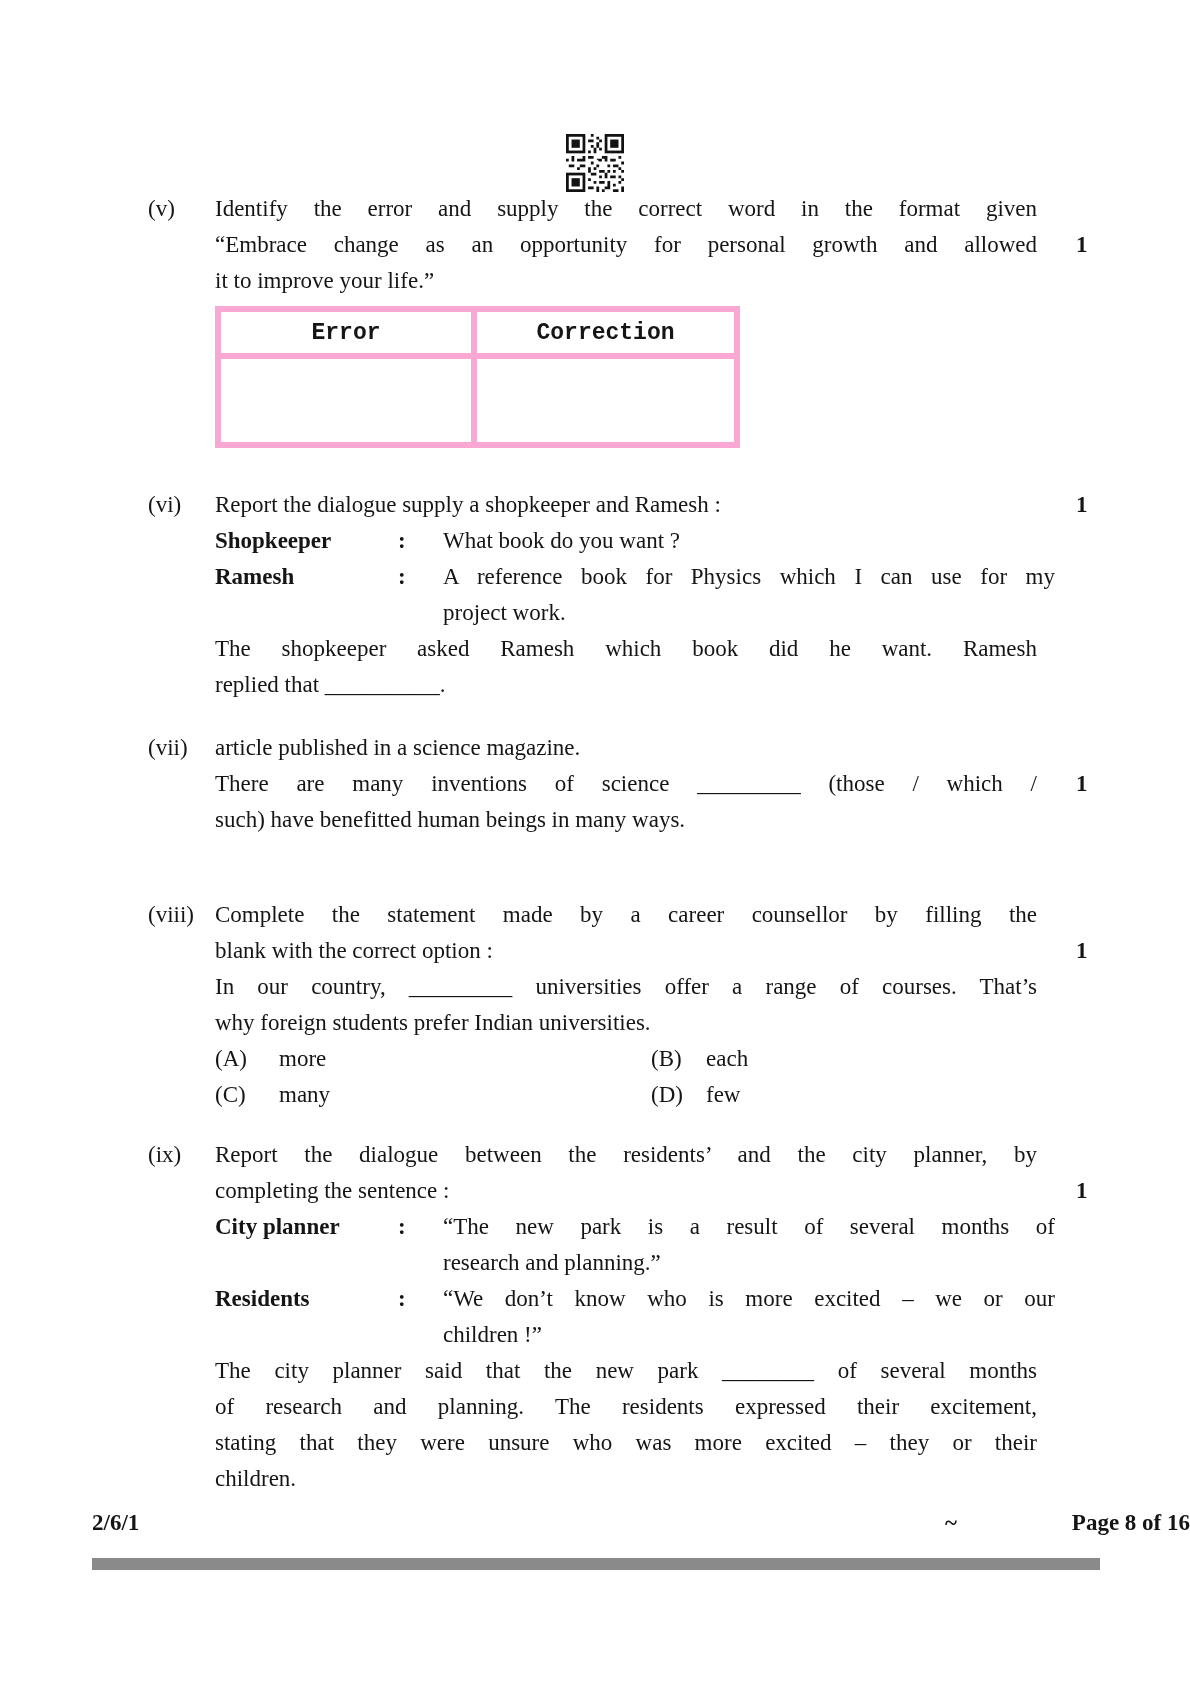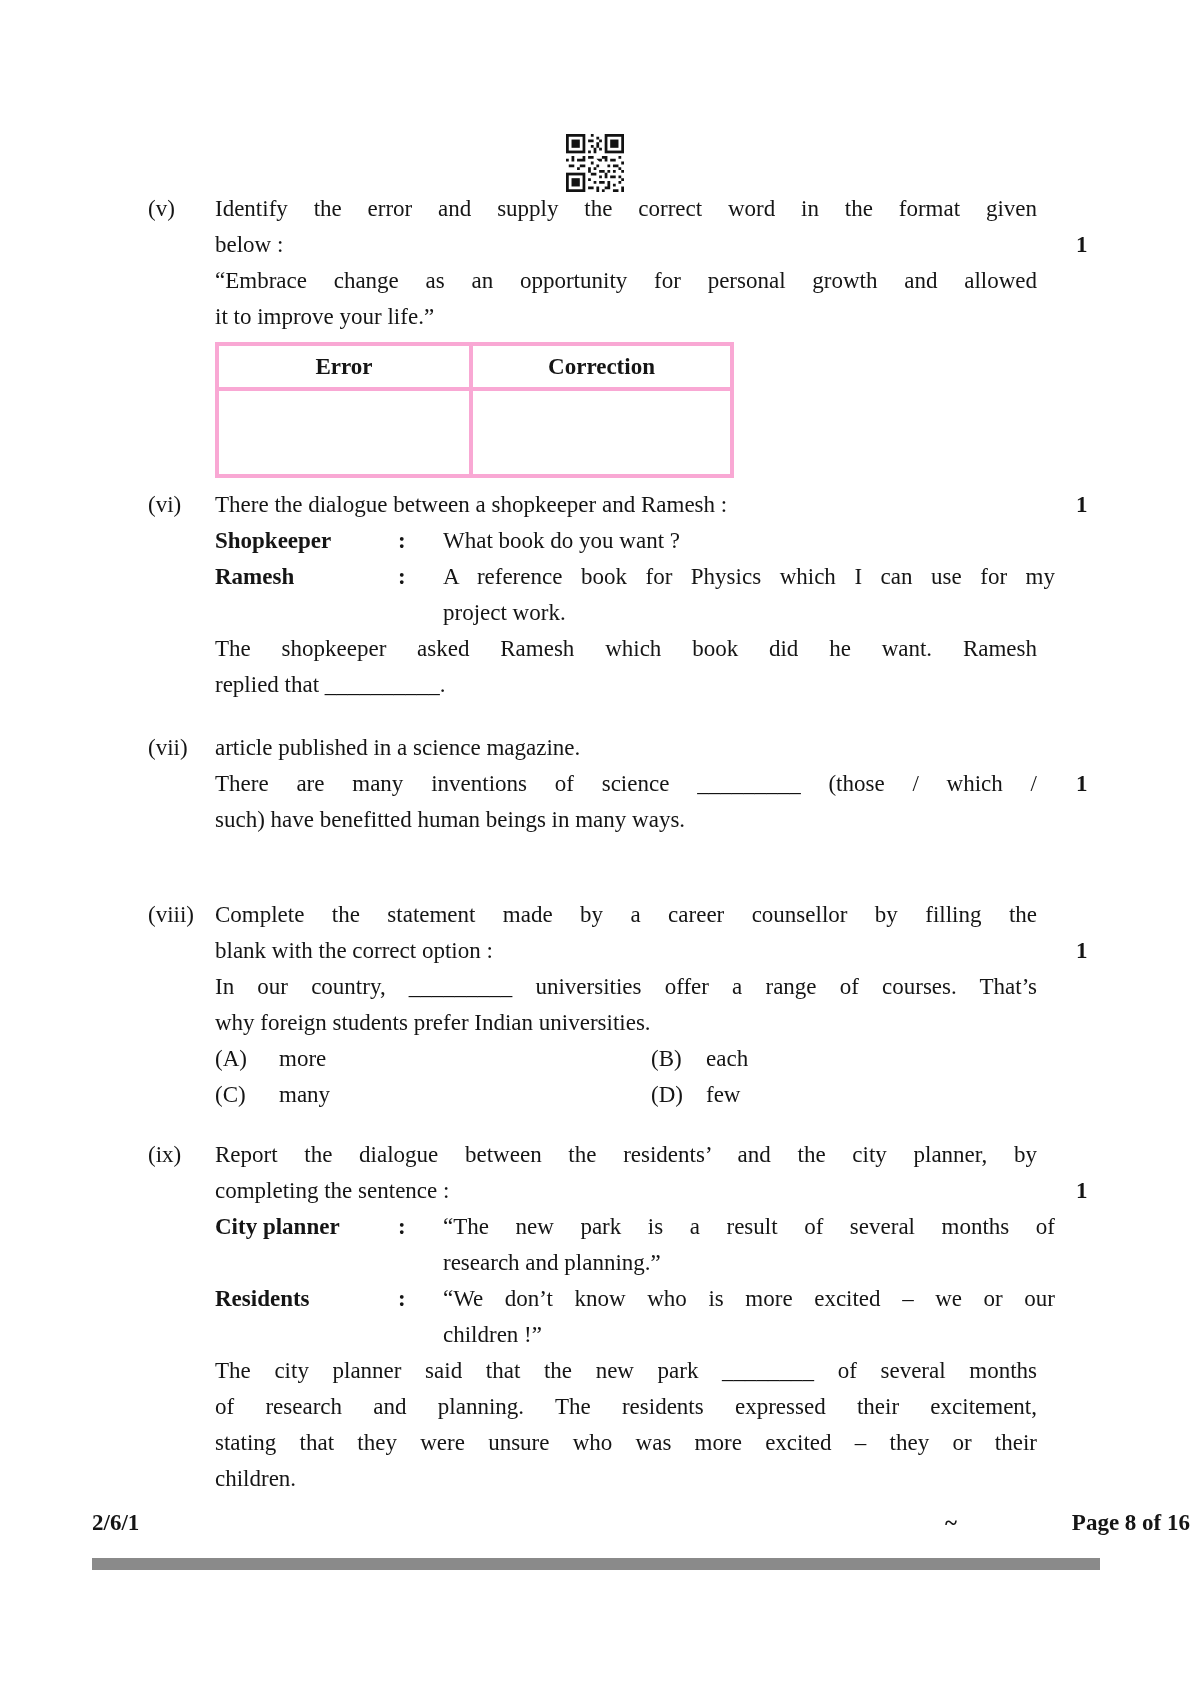--- a/index.html
+++ b/index.html
@@ -30,21 +30,21 @@
   #q-viii{top:897px;}
   #q-ix{top:1137px;}
 
   
   .ec-table{
     border-collapse:collapse;
     margin-top:7px;
     width:503px;
     table-layout:fixed;
   }
-  .ec-table th,.ec-table td{border:4px solid #f9a8d4;}
+  .ec-table th,.ec-table td{border:6px solid #f9a8d4;font-family:Liberation Mono, monospace;}
   .ec-table th{height:39px;font-weight:bold;text-align:center;vertical-align:middle;}
   .ec-table td{height:81px;}
   .col-err{width:248px;}
   .col-corr{width:255px;}
 
   
   .drow{display:flex;width:822px;}
   .speaker{width:183px;flex:none;font-weight:bold;}
   .colon{width:27px;flex:none;font-weight:bold;}
   .dtext{width:612px;flex:none;margin-left:18px;}
@@ -84,21 +84,20 @@
       <rect x="2" y="16" width="3" height="3"></rect>
       <path d="M9 0h1v1H9zM11 1h1v1h-1zM8 2h2v1H8zM12 2h1v1h-1zM9 4h1v1H9zM11 3h1v2h-1zM8 6h1v1H8zM10 5h1v2h-1zM12 5h1v1h-1zM0 9h1v1H0zM2 8h1v2H2zM4 9h2v1H4zM1 11h2v1H1zM4 12h1v1H4zM6 8h1v2H6zM5 11h2v1H5zM8 8h2v1H8zM11 9h2v1h-1zM13 8h1v1h-1zM9 10h1v1H9zM11 11h1v1h-1zM14 8h1v2h-1zM16 9h2v1h-2zM19 8h1v1h-1zM20 10h1v1h-1zM15 11h1v1h-1zM17 11h2v1h-2zM8 12h1v2H8zM10 12h1v1h-1zM12 13h2v1h-2zM15 13h1v1h-1zM17 13h1v1h-1zM19 12h1v1h-1zM20 13h1v1h-1zM9 14h2v1H9zM12 15h1v1h-1zM14 14h1v2h-1zM16 15h2v1h-2zM19 15h1v1h-1zM20 16h1v1h-1zM8 16h1v1H8zM10 17h1v1h-1zM12 17h2v1h-2zM15 17h1v2h-1zM17 18h1v1h-1zM19 17h1v1h-1zM8 19h2v1H8zM11 19h1v2h-1zM13 20h1v1h-1zM14 19h2v1h-2zM17 20h2v1h-2zM20 19h1v2h-1z"></path>
     </g>
   </svg>
 
   <section class="q" id="q-v">
     <div class="qnum">(v)</div>
     <div class="qbody">
       <div class="para">
           <div class="tline just">Identify the error and supply the correct word in the format given</div>
-          <div class="tline">below :</div>
         </div>
       <div class="para">
           <div class="tline just">“Embrace change as an opportunity for personal growth and allowed</div>
           <div class="tline">it to improve your life.”</div>
         </div>
       <table class="ec-table">
         <thead>
           <tr>
             <th class="col-err">Error</th>
             <th class="col-corr">Correction</th>
@@ -112,21 +111,21 @@
         </tbody>
       </table>
     </div>
     <span class="mark mark-l2">1</span>
   </section>
 
   <section class="q" id="q-vi">
     <div class="qnum">(vi)</div>
     <div class="qbody">
       <div class="para">
-          <div class="tline">There the dialogue between a shopkeeper and Ramesh :</div>
+          <div class="tline">Report the dialogue supply a shopkeeper and Ramesh :</div>
         </div>
       <div class="drow">
         <span class="speaker">Shopkeeper</span>
         <span class="colon">:</span>
         <div class="dtext">
             <div class="tline">What book do you want ?</div>
           </div>
       </div>
       <div class="drow">
         <span class="speaker">Ramesh</span>

